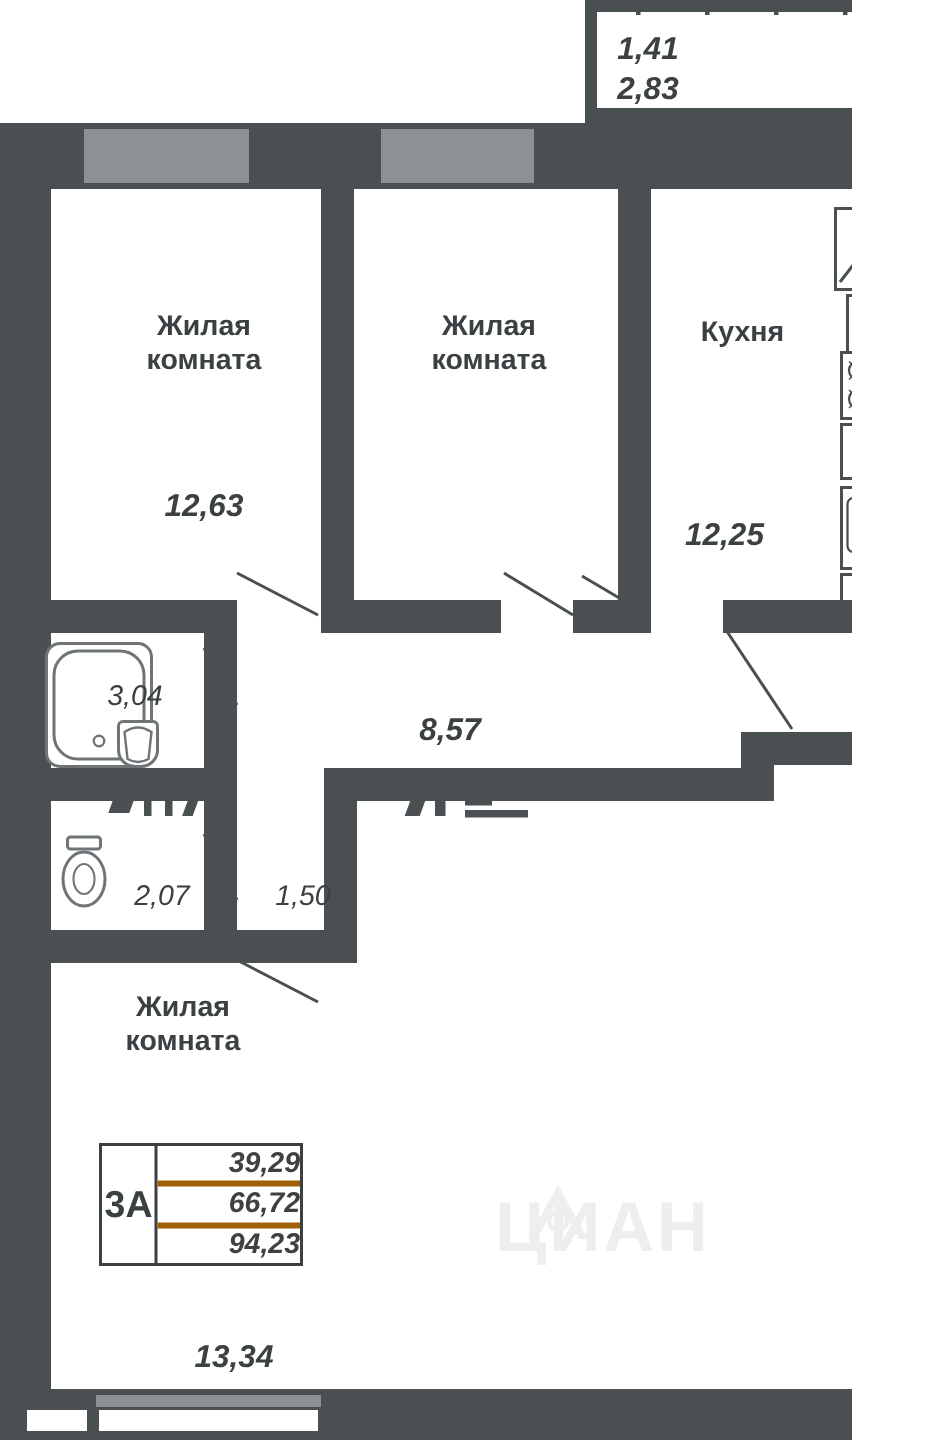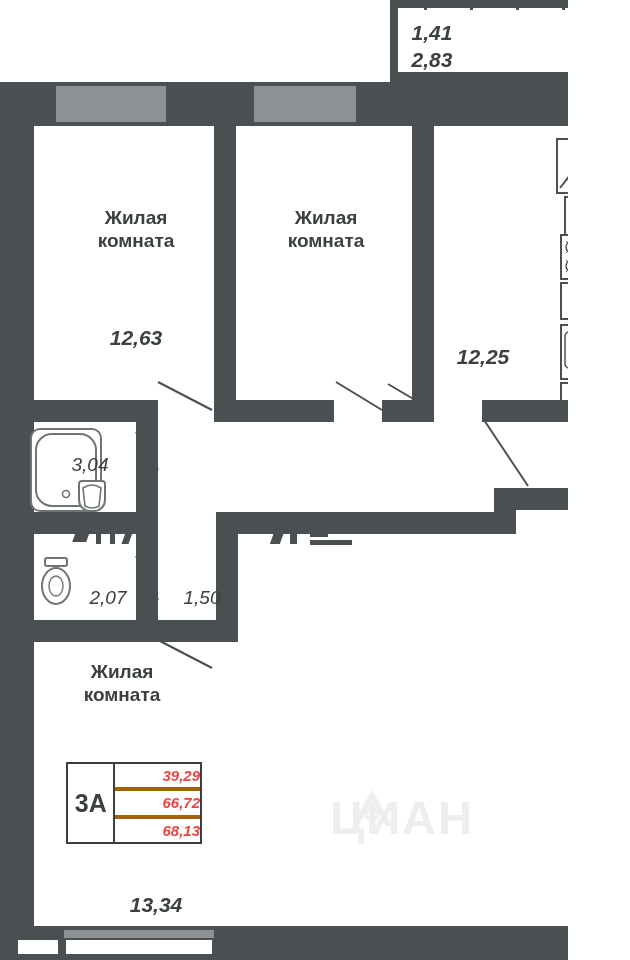--- a/index.html
+++ b/index.html
@@ -83,24 +83,24 @@
     flex: 1;
     border-left: 2px solid #3b4042;
     display: flex;
     flex-direction: column;
   }
   .summary .vals div {
     flex: 1;
     display: flex;
     align-items: center;
     justify-content: center;
-    font-size: 15px;
+    font-size: 19px;
     font-style: italic;
     font-weight: 700;
-    color: #ef4444;
+    color: #404040;
     padding-left: 47px;
   }
   .summary .vals div + div {
     border-top: 4px solid #a16207;
   }
   
   .watermark {
     position: absolute;
     left: 330px;
     top: 790px;
@@ -257,36 +257,38 @@
     <ellipse cx="20" cy="30" rx="7" ry="10" fill="none" stroke="#6f7477" stroke-width="1.4"></ellipse>
   </svg>
 
   <div class="lbl room-name" style="left:56px; top:206px; width:160px;">Жилая
 комната</div>
   <div class="lbl area" style="left:56px; top:325px; width:160px;">12,63</div>
 
   <div class="lbl room-name" style="left:246px; top:206px; width:160px;">Жилая
 комната</div>
 
+  <div class="lbl room-name" style="left:420px; top:210px; width:150px;">Кухня</div>
   <div class="lbl area" style="left:408px; top:344px; width:150px;">12,25</div>
 
   <div class="lbl area-sm" style="left:40px; top:453px; width:100px;">3,04</div>
   <div class="lbl area-sm" style="left:58px; top:586px; width:100px;">2,07</div>
   <div class="lbl area-sm" style="left:152px; top:586px; width:100px;">1,50</div>
+  <div class="lbl area" style="left:240px; top:474px; width:120px;">8,57</div>
 
   <div class="lbl room-name" style="left:42px; top:660px; width:160px;">Жилая
 комната</div>
   <div class="lbl area" style="left:76px; top:892px; width:160px;font-style:italic;">13,34</div>
 
   <div class="summary">
     <div class="rooms">3А</div>
     <div class="vals">
       <div>39,29</div>
       <div>66,72</div>
-      <div>68,13</div>
+      <div>94,23</div>
     </div>
   </div>
 
   <svg class="wm-logo" viewBox="0 0 48 48">
     <path d="M24 4 L44 40 L38 40 L24 14 L10 40 L4 40 Z" fill="#eceeef"></path>
     <circle cx="24" cy="28" r="6" fill="#ffffff" stroke="#eceeef" stroke-width="3"></circle>
   </svg>
   <div class="watermark">ЦИАН</div>
 
 </div>

